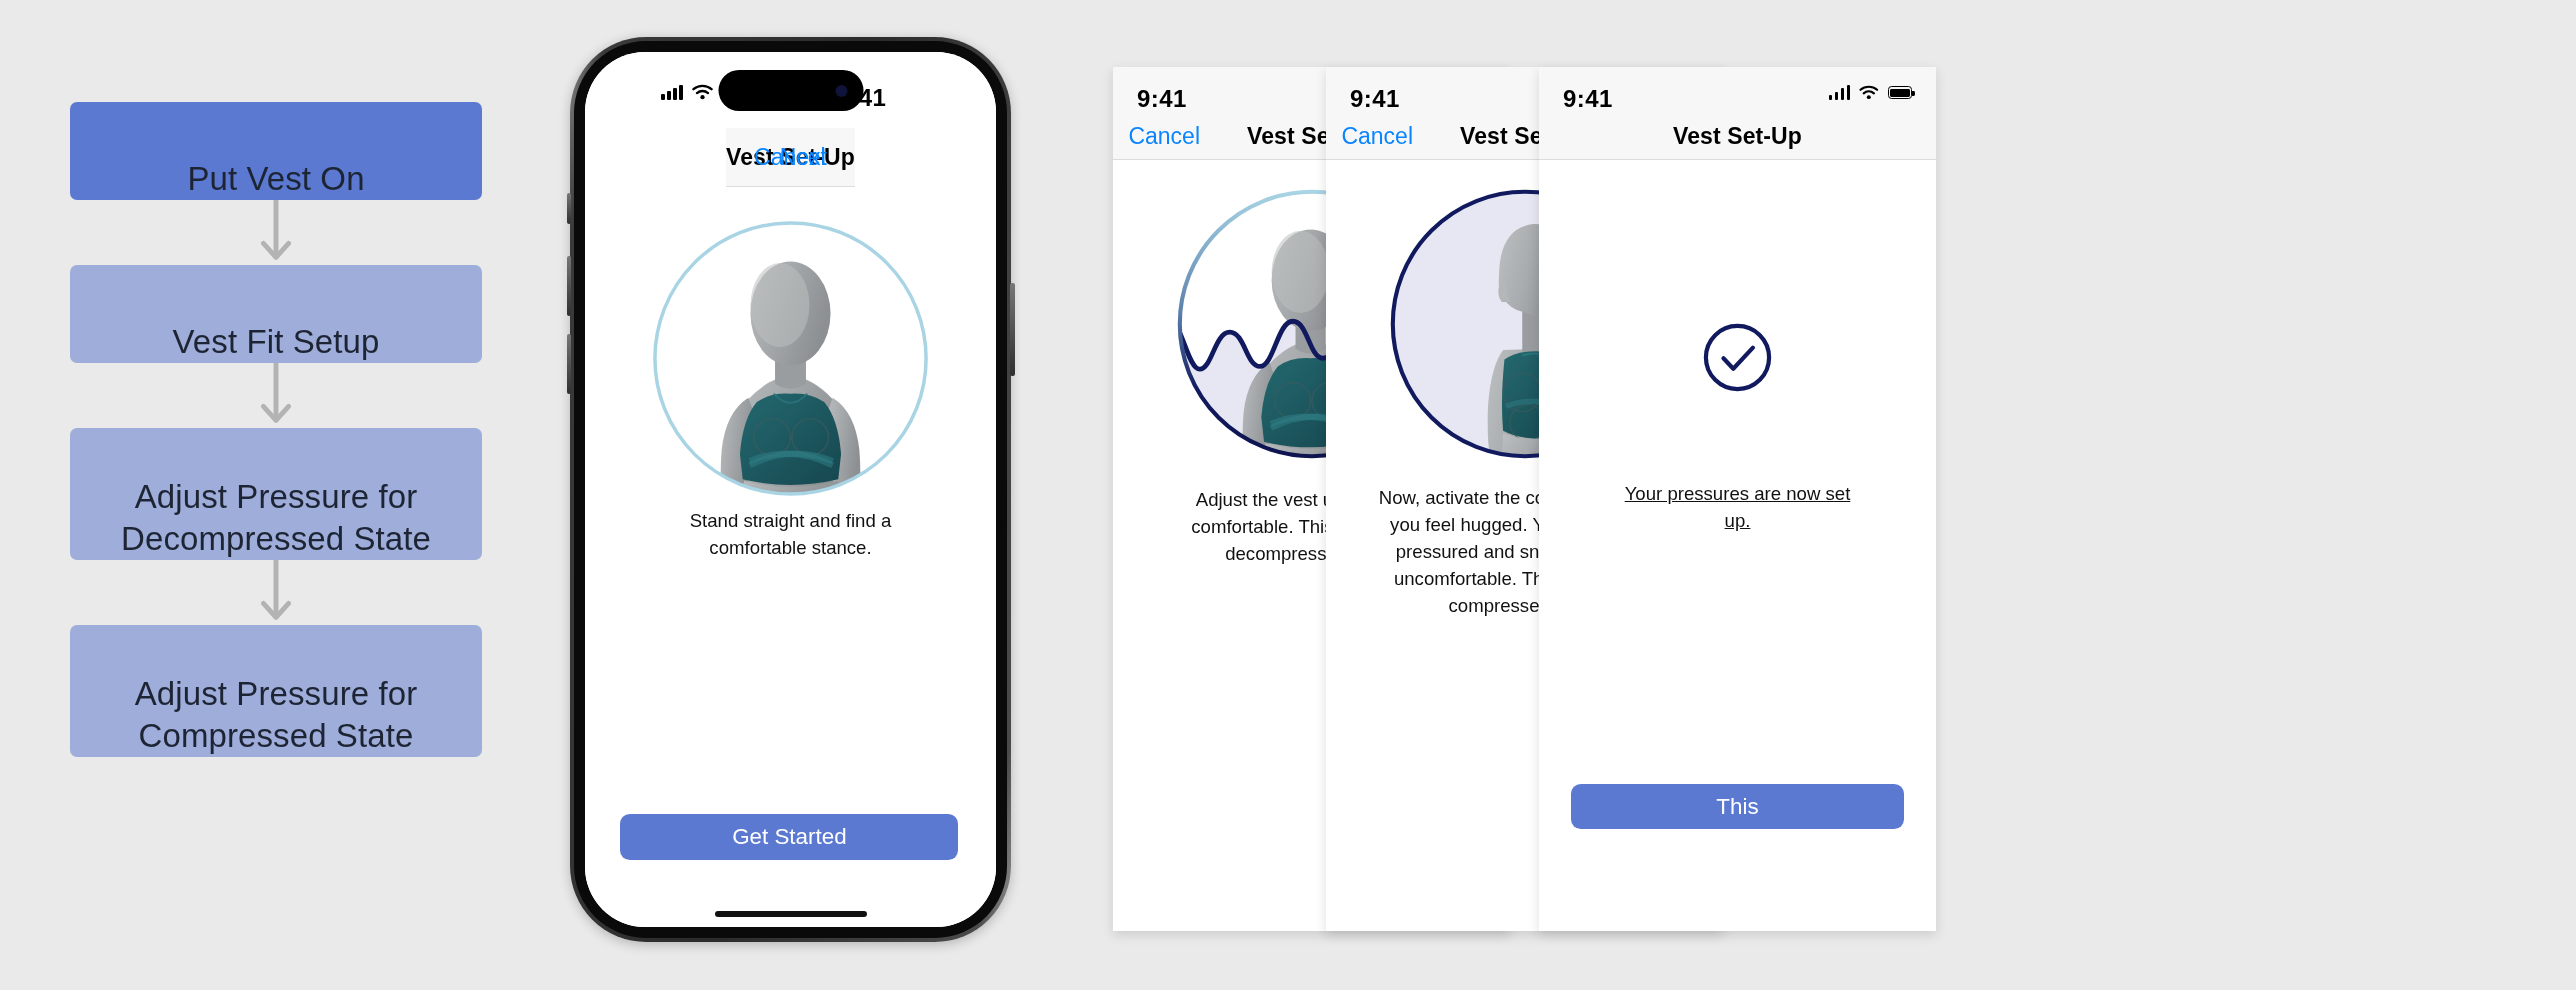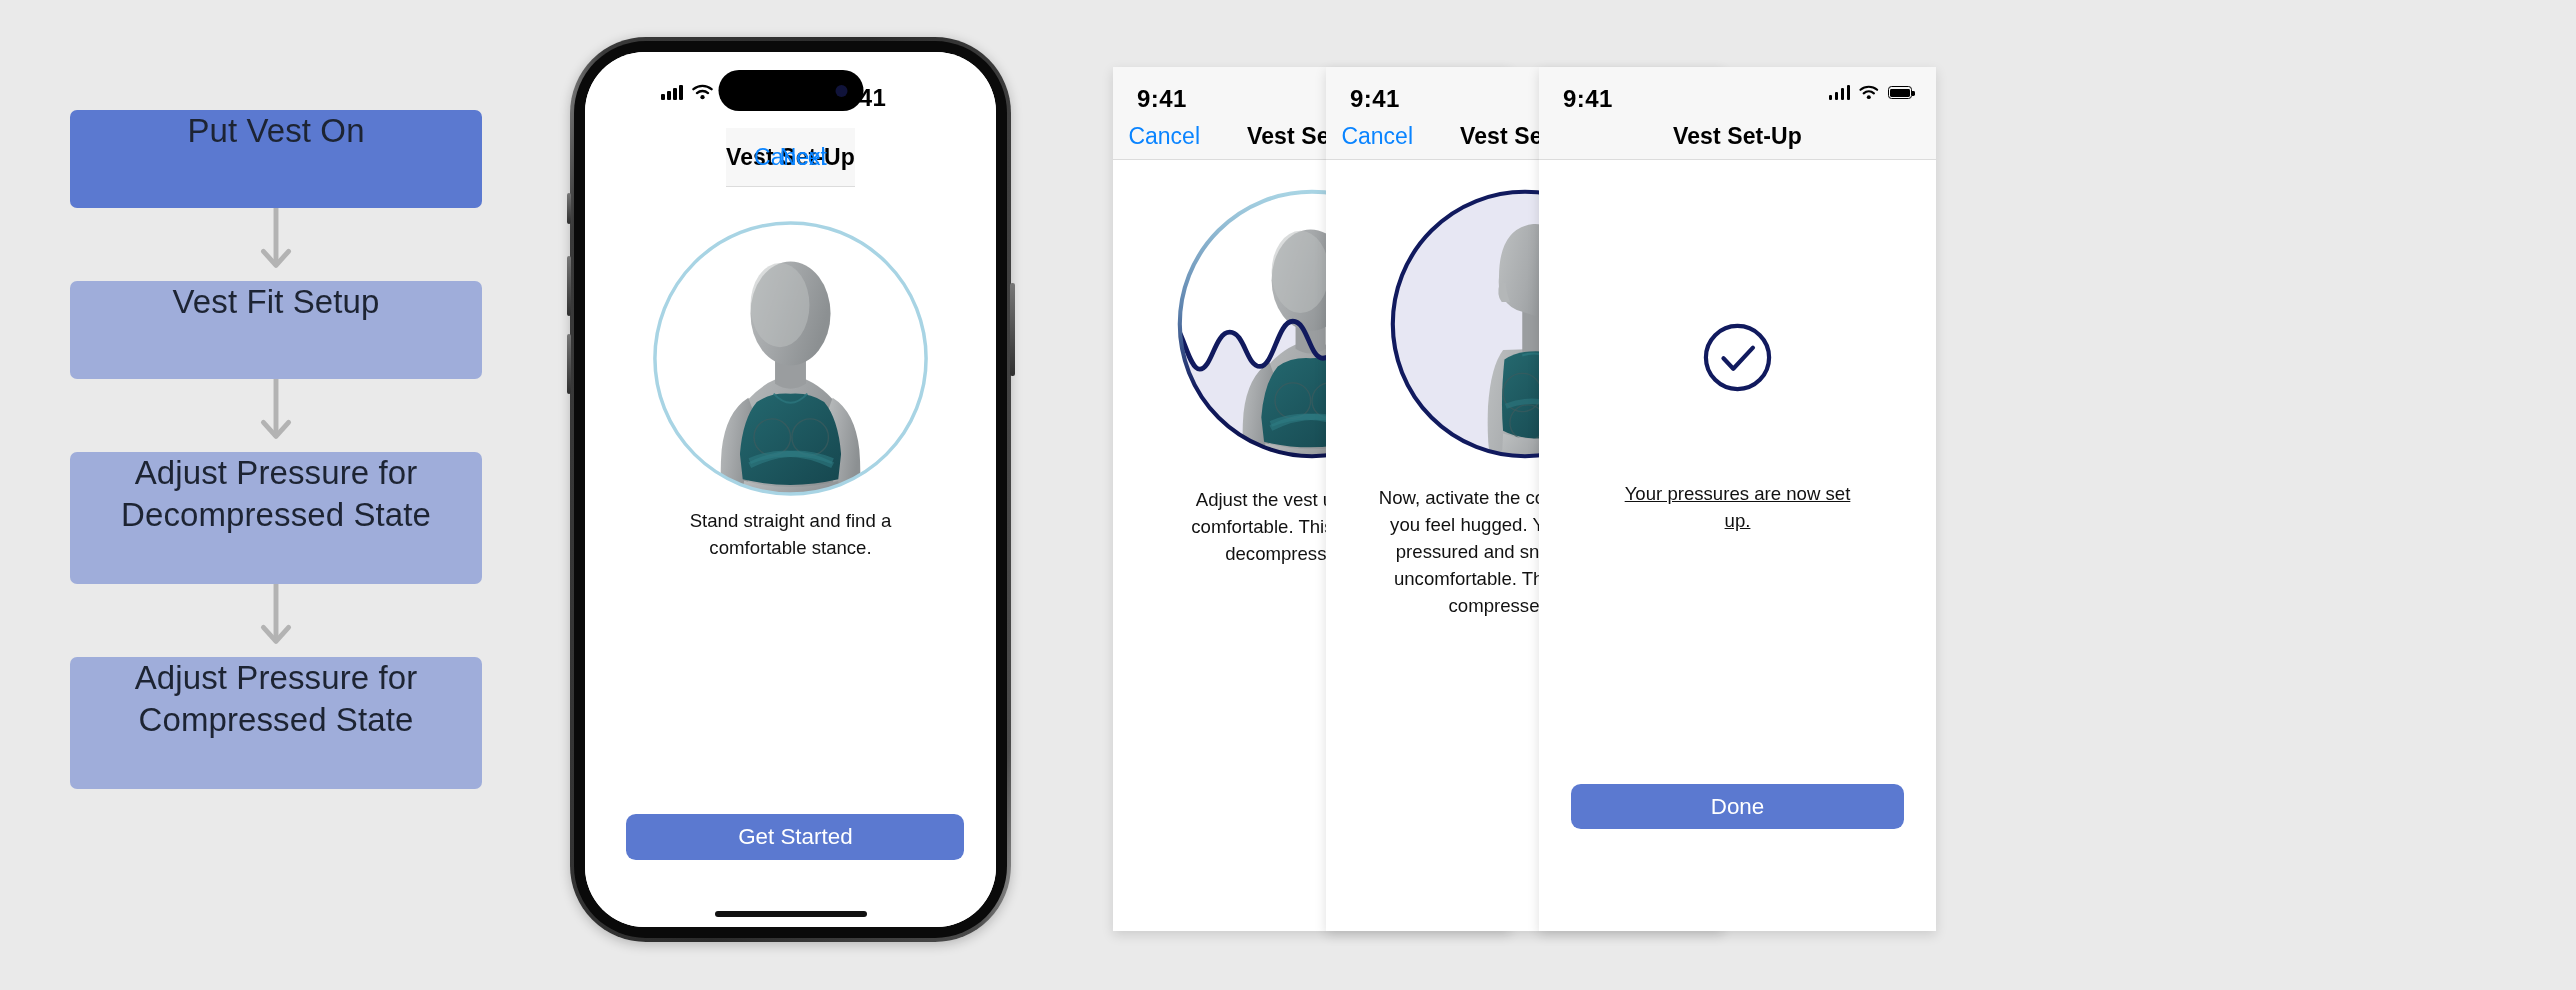--- a/index.html
+++ b/index.html
@@ -10,28 +10,27 @@
     font-family:"Liberation Sans", sans-serif;
     overflow:hidden;
   }
   .stage{ position:relative; width:2576px; height:991px; }
 
   
   .flowchart{ position:absolute; left:70px; top:102px; width:412px; }
   .flow-box{
     width:412px;
     border-radius:7px;
-    display:flex; align-items:flex-start; justify-content:center;
+    display:flex; align-items:flex-end; justify-content:center;
     text-align:center;
     color:#1d2433;
     font-size:33px;
     line-height:1.28;
     letter-spacing:0.1px;
     padding:0 18px;
-    margin-top:8px;
   }
   .flow-box.h1line{ height:98px; }
   .flow-box.h2line{ height:132px; }
   .flow-box.primary{ background:#5b79d0; }
   .flow-box.secondary{ background:#9fadda; }
 
   .flow-arrow{
     width:412px; height:65px;
     display:flex; align-items:center; justify-content:center;
   }
@@ -286,21 +285,21 @@
               <path d="M134 374 Q200 392 268 374 L272 400 L130 400 Z" fill="url(#sk1)"></path>
               <ellipse cx="202" cy="396" rx="4" ry="3" fill="#8b8e90"></ellipse>
             </g>
             <circle cx="200" cy="200" r="193" fill="none" stroke="#a8d4e4" stroke-width="5"></circle>
           </svg>
         </div>
 
         <div class="caption" style="margin-top:7px; width:267px;">Stand straight and find a
 comfortable stance.</div>
 
-        <button class="cta" style="position:absolute; bottom:67px; left:41px; width:338px; height:46px;">Get Started</button>
+        <button class="cta" style="position:absolute; bottom:67px; left:35px; width:338px; height:46px;">Get Started</button>
       </div>
 
       <div class="home-ind"></div>
     </div>
   </div>
 
   <div class="card card-2">
     <div class="statusbar">
       <div class="sb-time">9:41</div>
       <div class="sb-icons">
@@ -483,18 +482,18 @@
       <div class="illus-wrap" style="margin-top:161px;">
         <svg width="73" height="73" viewBox="0 0 104 104">
           <circle cx="52" cy="52" r="45" fill="none" stroke="#111a5e" stroke-width="6"></circle>
           <polyline points="32,53 46,68 74,38" fill="none" stroke="#111a5e" stroke-width="6" stroke-linecap="round" stroke-linejoin="round"></polyline>
         </svg>
       </div>
 
       <div class="caption" style="margin-top:85px; width:281px;text-decoration:underline;">Your pressures are now set
 up.</div>
 
-      <button class="cta" style="position:absolute; bottom:102px; left:32px; width:333px; height:45px;">Done</button>
+      <button class="cta" style="position:absolute; bottom:102px; left:32px; width:333px; height:45px;">This</button>
     </div>
   </div>
 
 </div>
 
 
 </body></html>

